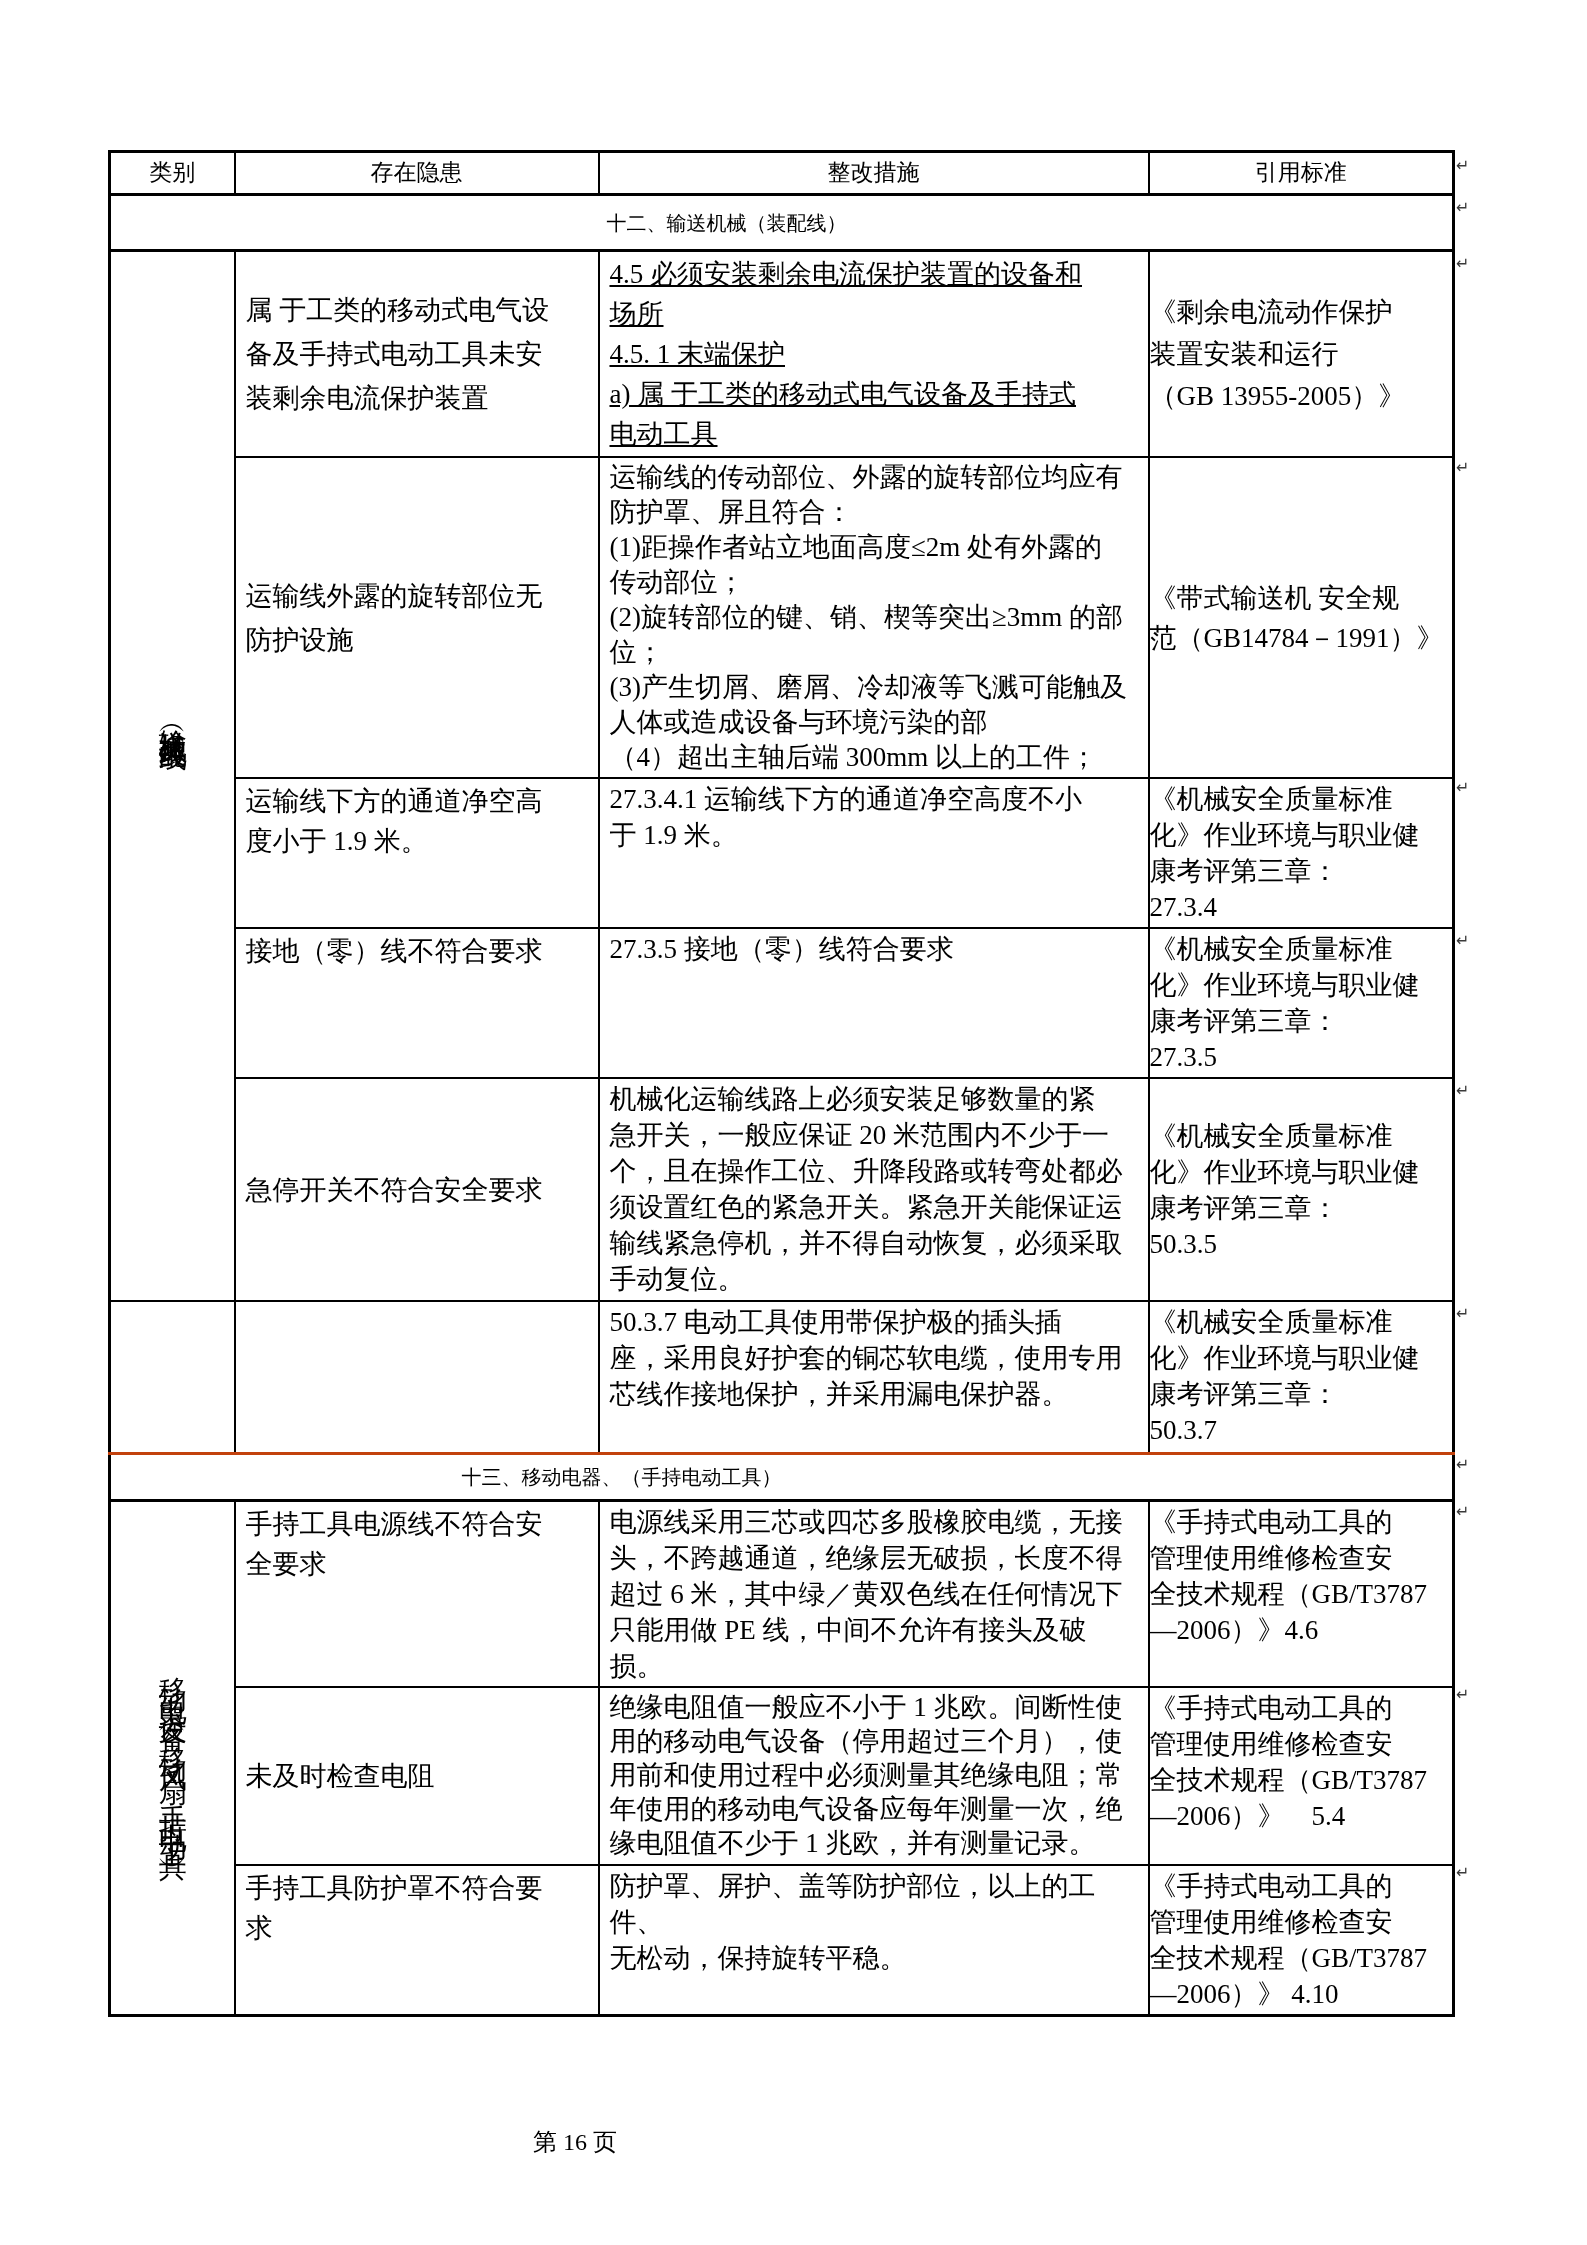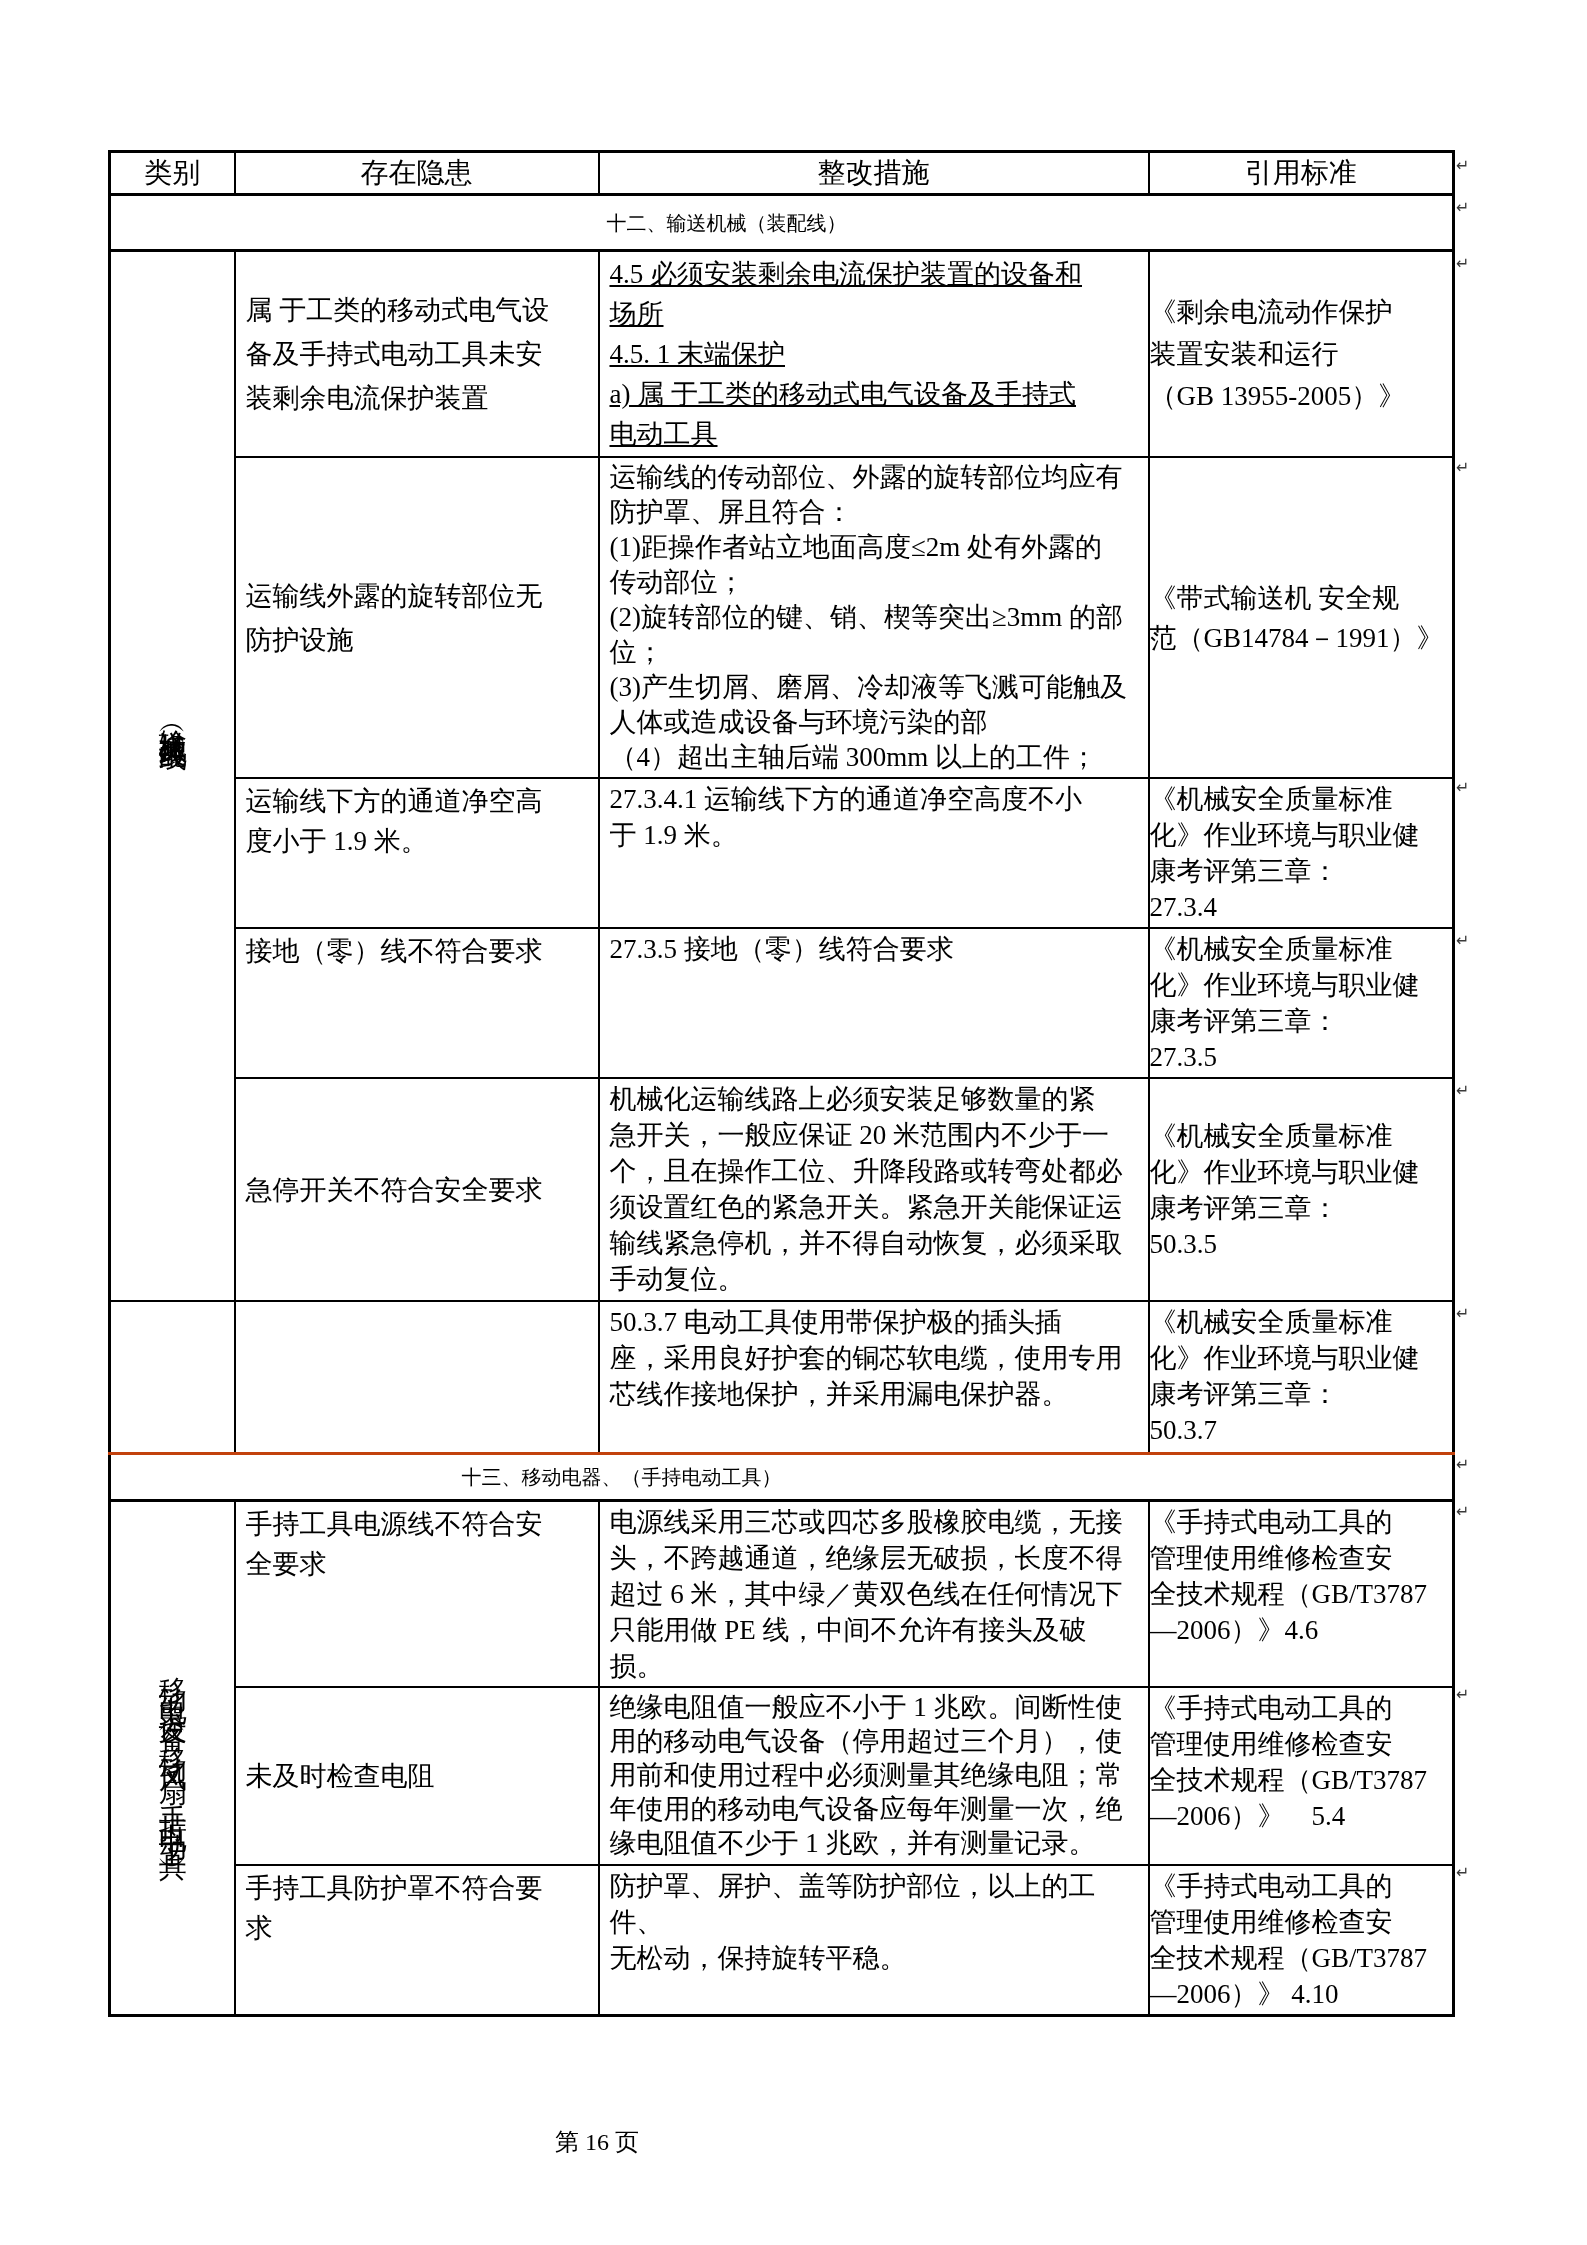--- a/index.html
+++ b/index.html
@@ -15,21 +15,21 @@
   }
   td,th{
     border:2px solid #000;
     padding:2px 8px 2px 10px;
     font-size:27px;line-height:36px;
     vertical-align:top;text-align:left;
     white-space:pre-line;overflow:hidden;
     font-weight:normal;
   }
   tr.hdr th{
-    text-align:center;vertical-align:middle;font-size:28px;
+    text-align:center;vertical-align:middle;font-size:23px;
     border-bottom:3px solid #000;padding:2px;
   }
   tr.sec td{
     text-align:center;vertical-align:middle;font-size:20px;
     border-top:3px solid #c2410c;border-bottom:3px solid #000;
   }
   tr.sec.s12 td{padding-right:120px;}
   tr.sec.s13 td{padding-right:330px;}
   .vc{vertical-align:middle;}
   .cat{text-align:center;vertical-align:middle;padding:2px;}
@@ -46,22 +46,22 @@
   .lh35{line-height:35px;}
   .lh34{line-height:34px;margin-left:20px;}
   .st{line-height:36px;padding-left:0;}
   .st-c{vertical-align:middle;line-height:42px;}
   .pmark{
     position:absolute;left:1456px;width:20px;
     font-size:16px;line-height:16px;color:#3a3a3a;
     font-family:"DejaVu Sans","Liberation Sans",sans-serif;
   }
   .footer{
-    position:absolute;top:2126px;left:499px;width:140px;
-    text-align:right;font-size:24px;
+    position:absolute;top:2126px;left:533px;width:140px;
+    text-align:left;font-size:24px;
   }
 </style>
 </head>
 <body>
 
 <table class="doc">
   <colgroup>
     <col style="width:125px">
       <col style="width:364px">
       <col style="width:550px">

